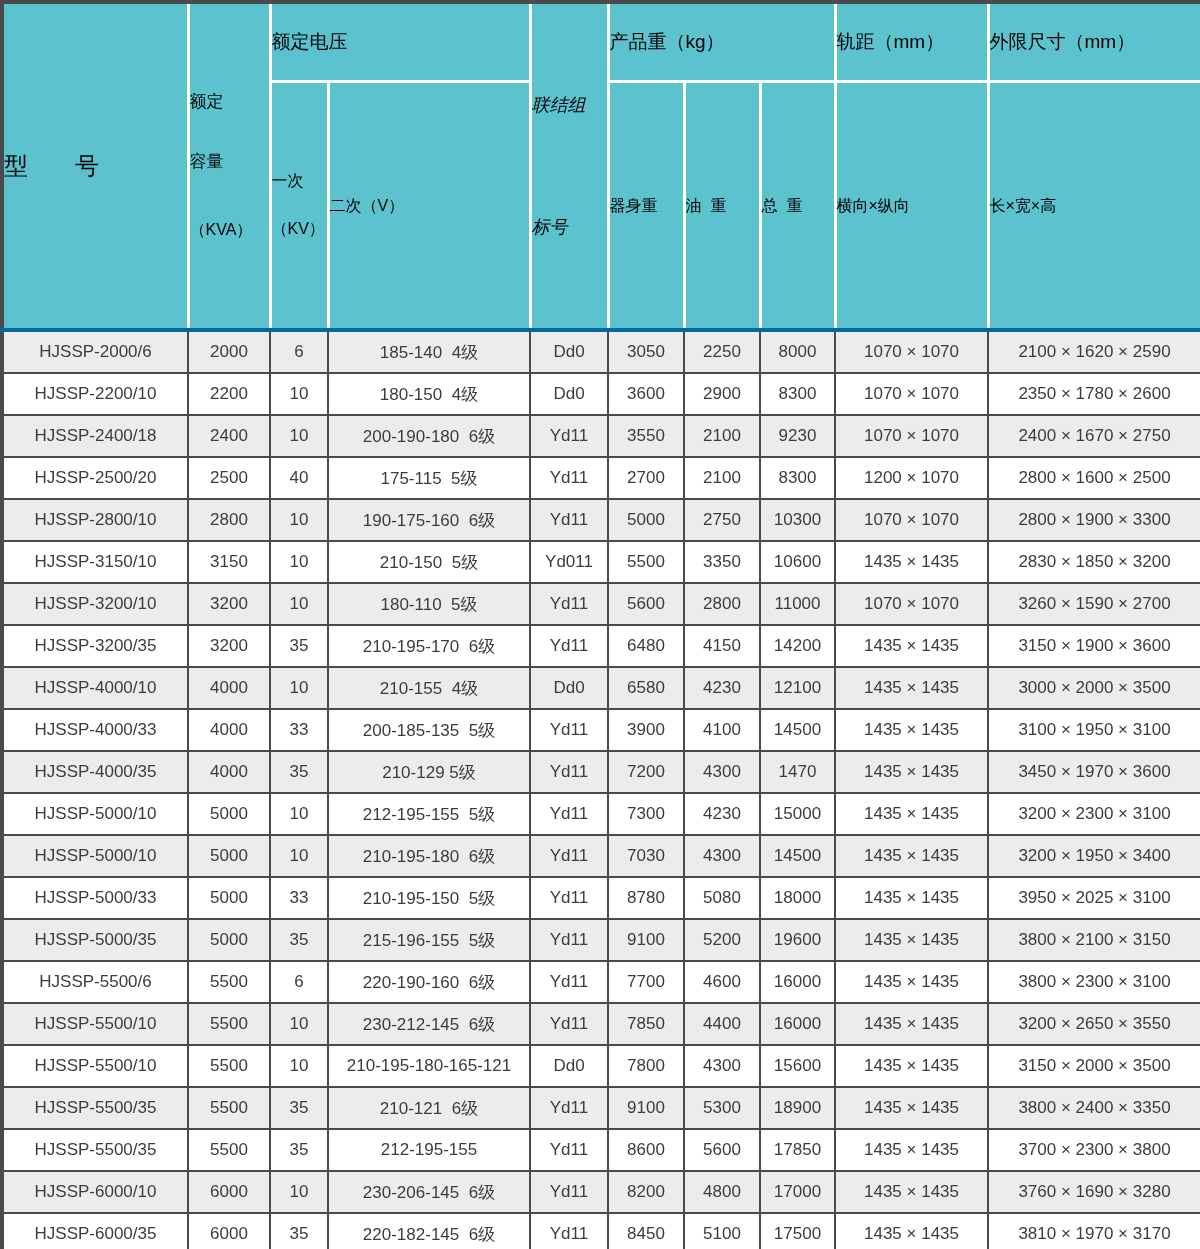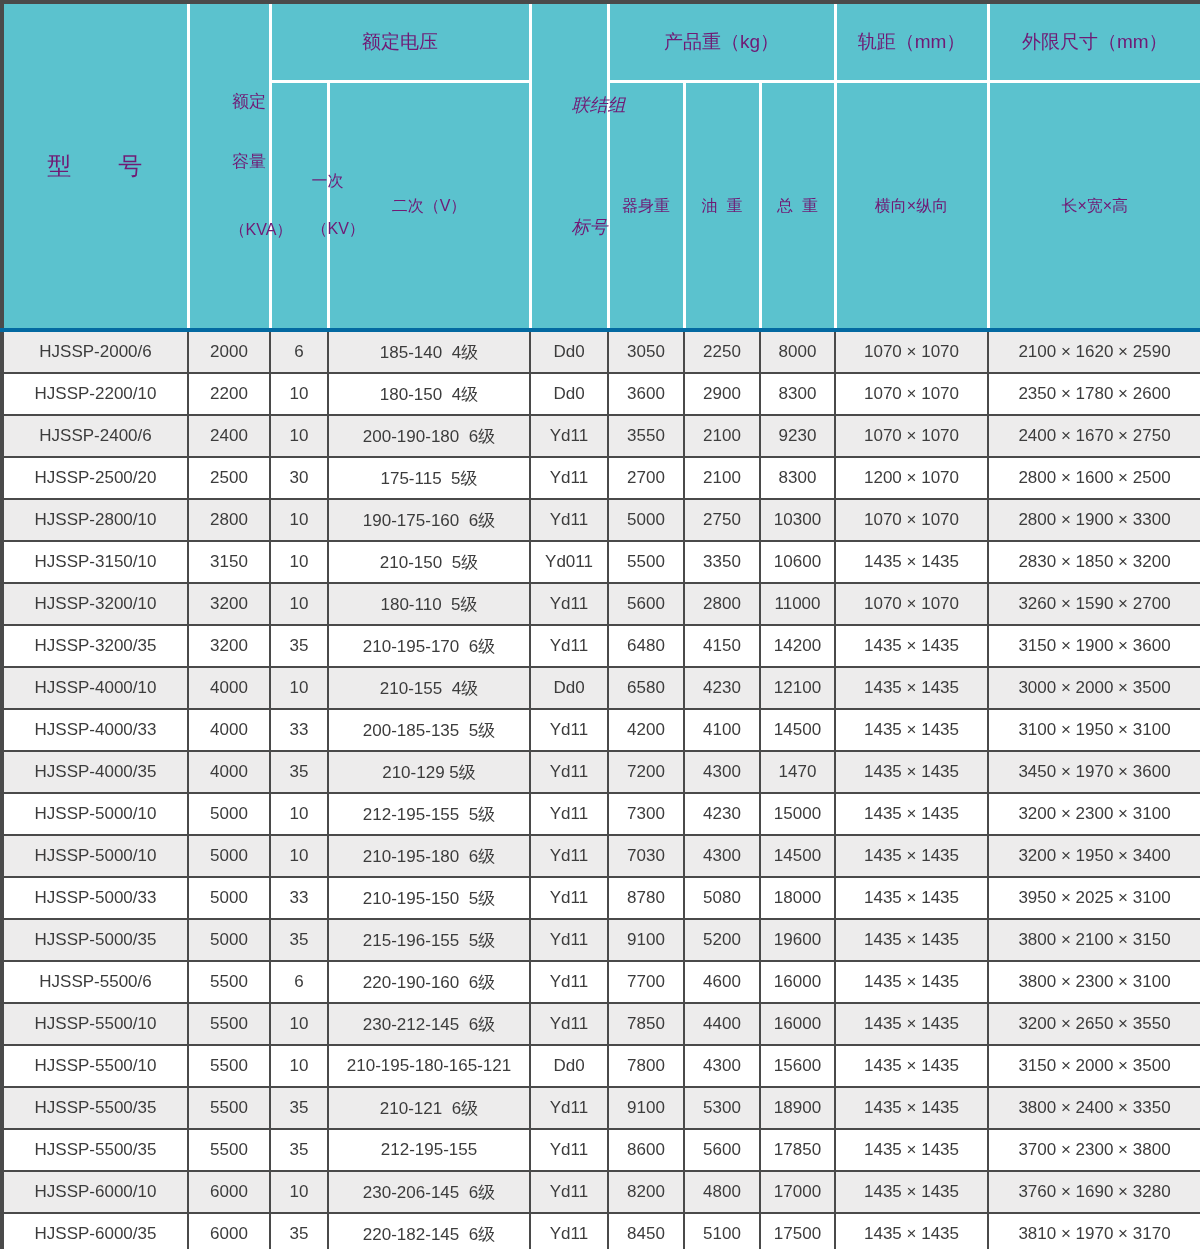--- a/index.html
+++ b/index.html
@@ -12,33 +12,33 @@
     width: 1200px;
   }
   table.spec {
     width: 1200px;
     table-layout: fixed;
     border-collapse: collapse;
     border: 4px solid #4a4a4a;
   }
   thead th {
     background: #5bc2ce;
-    color: #701a75;
+    color: #000000;
     font-weight: normal;
     border: 3px solid #ffffff;
-    text-align: center;
+    text-align: left;
     vertical-align: middle;
     padding: 0;
     white-space: pre;
     font-size: 19px;
     line-height: 1.2;
   }
   thead tr.h1 { height: 42px; }
   thead tr.h2 { height: 46px; }
-  thead th .ln { display: block; padding-left: 40px; }
+  thead th .ln { display: block; }
   th.model-h { font-size: 24px; letter-spacing: 1px; }
   th.cap-h { font-size: 17px; line-height: 1.18; }
   th.cap-h .unit { font-size: 16px; margin-top: 9px; }
   th.prim-h { font-size: 16px; line-height: 1.0; }
   th.group-h { font-size: 18px; line-height: 2.25; font-style: italic; }
   th.sub-h { font-size: 16px; }
   tbody td {
     border: 2px solid #4a4a4a;
     height: 40px;
     padding: 0;
@@ -119,35 +119,35 @@
           <td>10</td>
           <td>180-150  4级</td>
           <td>Dd0</td>
           <td>3600</td>
           <td>2900</td>
           <td>8300</td>
           <td>1070 × 1070</td>
           <td>2350 × 1780 × 2600</td>
         </tr>
         <tr>
-          <td>HJSSP-2400/6</td>
+          <td>HJSSP-2400/18</td>
           <td>2400</td>
           <td>10</td>
           <td>200-190-180  6级</td>
           <td>Yd11</td>
           <td>3550</td>
           <td>2100</td>
           <td>9230</td>
           <td>1070 × 1070</td>
           <td>2400 × 1670 × 2750</td>
         </tr>
         <tr>
           <td>HJSSP-2500/20</td>
           <td>2500</td>
-          <td>30</td>
+          <td>40</td>
           <td>175-115  5级</td>
           <td>Yd11</td>
           <td>2700</td>
           <td>2100</td>
           <td>8300</td>
           <td>1200 × 1070</td>
           <td>2800 × 1600 × 2500</td>
         </tr>
         <tr>
           <td>HJSSP-2800/10</td>
@@ -208,21 +208,21 @@
           <td>12100</td>
           <td>1435 × 1435</td>
           <td>3000 × 2000 × 3500</td>
         </tr>
         <tr>
           <td>HJSSP-4000/33</td>
           <td>4000</td>
           <td>33</td>
           <td>200-185-135  5级</td>
           <td>Yd11</td>
-          <td>4200</td>
+          <td>3900</td>
           <td>4100</td>
           <td>14500</td>
           <td>1435 × 1435</td>
           <td>3100 × 1950 × 3100</td>
         </tr>
         <tr>
           <td>HJSSP-4000/35</td>
           <td>4000</td>
           <td>35</td>
           <td>210-129 5级</td>

